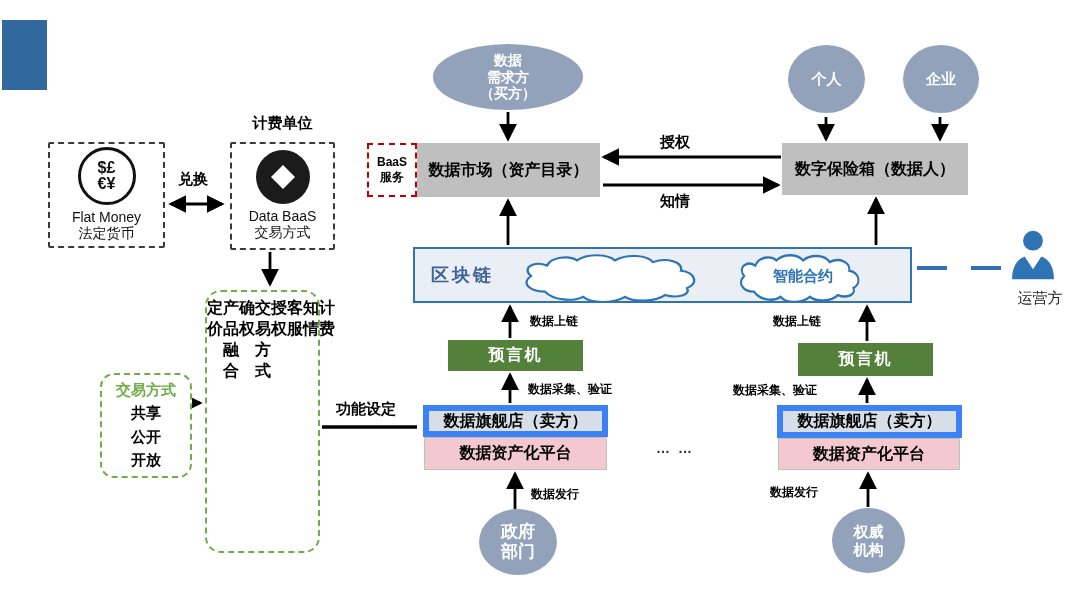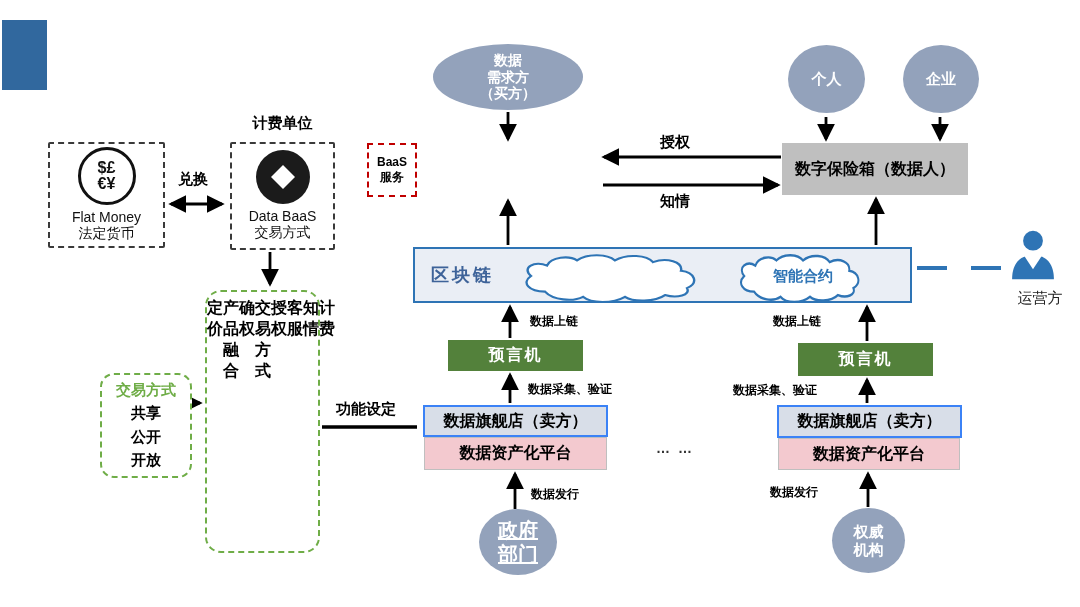--- a/index.html
+++ b/index.html
@@ -9,21 +9,21 @@
   .col{flex-direction:column;}
   .pre{white-space:pre-line;}
   .bold{font-weight:bold;}
   .graybar{background:#BFBFBF;color:#000;font-weight:bold;font-size:16px;}
   .ellipse{background:#93A2BB;color:#fff;border-radius:50%;font-weight:bold;line-height:1.2;}
   .dashbox{border:2px dashed #3a3a3a;background:#fff;border-radius:2px;}
   .greenbox{border:2px dashed #6FAD47;border-radius:16px;background:#fff;}
   .baas{border:2px dashed #C00000;background:#fff;font-weight:bold;font-size:12px;line-height:1.25;color:#000;}
   .chainbar{background:#EAEEF5;border:2px solid #2E74B5;}
   .oracle{background:#53813B;color:#fff;font-weight:bold;font-size:16px;letter-spacing:2px;}
-  .store{background:#D8DEE8;border:2px solid #3b82f6;font-weight:bold;font-size:16px;color:#000;}
+  .store{background:#D8DEE8;border:6px solid #3b82f6;font-weight:bold;font-size:16px;color:#000;}
   .platform{background:#F3C9CF;border:1px solid #BFBFBF;font-weight:bold;font-size:16px;color:#000;}
   .lbl{font-weight:bold;font-size:12px;color:#000;}
   .coin{width:54px;height:54px;border-radius:50%;background:#1b1b1b;position:relative;}
   .coin::after{content:"";position:absolute;left:50%;top:50%;width:17px;height:17px;background:#fff;transform:translate(-50%,-50%) rotate(45deg);}
   .fiatc{width:52px;height:52px;border-radius:50%;border:3px solid #111;display:flex;flex-direction:column;align-items:center;justify-content:center;font-weight:bold;font-size:16px;line-height:1.0;color:#111;}
   .cloudtxt{color:#2E74B5;font-weight:bold;font-size:15px;}
   .fn-item{font-weight:bold;font-size:16px;color:#000;text-align:center;}
 </style>
 </head>
 <body>
@@ -96,20 +96,21 @@
   </div>
 
   <div class="abs lbl" style="left:336px;top:400px;font-size:15px;">功能设定</div>
 
   <div class="abs ellipse ctr pre" style="left:433px;top:44px;width:150px;height:66px;font-size:14px;">数据
 需求方
 （买方）</div>
 
   <div class="abs baas ctr pre" style="left:367px;top:143px;width:50px;height:54px;">BaaS
 服务</div>
+  <div class="abs graybar ctr" style="left:417px;top:143px;width:183px;height:54px;">数据市场（资产目录）</div>
 
   <div class="abs graybar ctr" style="left:782px;top:143px;width:186px;height:52px;">数字保险箱（数据人）</div>
   <div class="abs ellipse ctr" style="left:788px;top:45px;width:77px;height:68px;font-size:15px;">个人</div>
   <div class="abs ellipse ctr" style="left:903px;top:45px;width:76px;height:68px;font-size:15px;">企业</div>
 
   <div class="abs lbl" style="left:660px;top:133px;width:60px;font-size:15px;">授权</div>
   <div class="abs lbl" style="left:660px;top:192px;width:60px;font-size:15px;">知情</div>
 
   <div class="abs chainbar" style="left:413px;top:247px;width:499px;height:56px;"></div>
   <div class="abs ctr" style="left:420px;top:247px;width:85px;height:56px;color:#3E6399;font-weight:bold;font-size:18px;letter-spacing:3px;">区块链</div>
@@ -129,21 +130,21 @@
     <path d="M11.5,22 L20,35 L28.5,22 Z" fill="#fff"></path>
   </svg>
   <div class="abs" style="left:1008px;top:289px;width:64px;text-align:center;font-size:15px;color:#222;">运营方</div>
 
   <div class="abs lbl" style="left:530px;top:313px;">数据上链</div>
   <div class="abs oracle ctr" style="left:448px;top:340px;width:135px;height:31px;">预言机</div>
   <div class="abs lbl" style="left:528px;top:381px;">数据采集、验证</div>
   <div class="abs store ctr" style="left:423px;top:405px;width:185px;height:32px;">数据旗舰店（卖方）</div>
   <div class="abs platform ctr" style="left:424px;top:437px;width:183px;height:33px;">数据资产化平台</div>
   <div class="abs lbl" style="left:531px;top:486px;">数据发行</div>
-  <div class="abs ellipse ctr pre" style="left:479px;top:509px;width:78px;height:66px;font-size:20px;text-decoration:underline;">政府
+  <div class="abs ellipse ctr pre" style="left:479px;top:509px;width:78px;height:66px;font-size:17px;">政府
 部门</div>
 
   <div class="abs" style="left:656px;top:440px;width:60px;font-size:14px;font-weight:bold;color:#333;letter-spacing:2px;">… …</div>
 
   <div class="abs lbl" style="left:773px;top:313px;">数据上链</div>
   <div class="abs oracle ctr" style="left:798px;top:343px;width:135px;height:33px;">预言机</div>
   <div class="abs lbl" style="left:733px;top:382px;">数据采集、验证</div>
   <div class="abs store ctr" style="left:777px;top:405px;width:185px;height:33px;">数据旗舰店（卖方）</div>
   <div class="abs platform ctr" style="left:778px;top:438px;width:182px;height:32px;">数据资产化平台</div>
   <div class="abs lbl" style="left:770px;top:484px;">数据发行</div>

